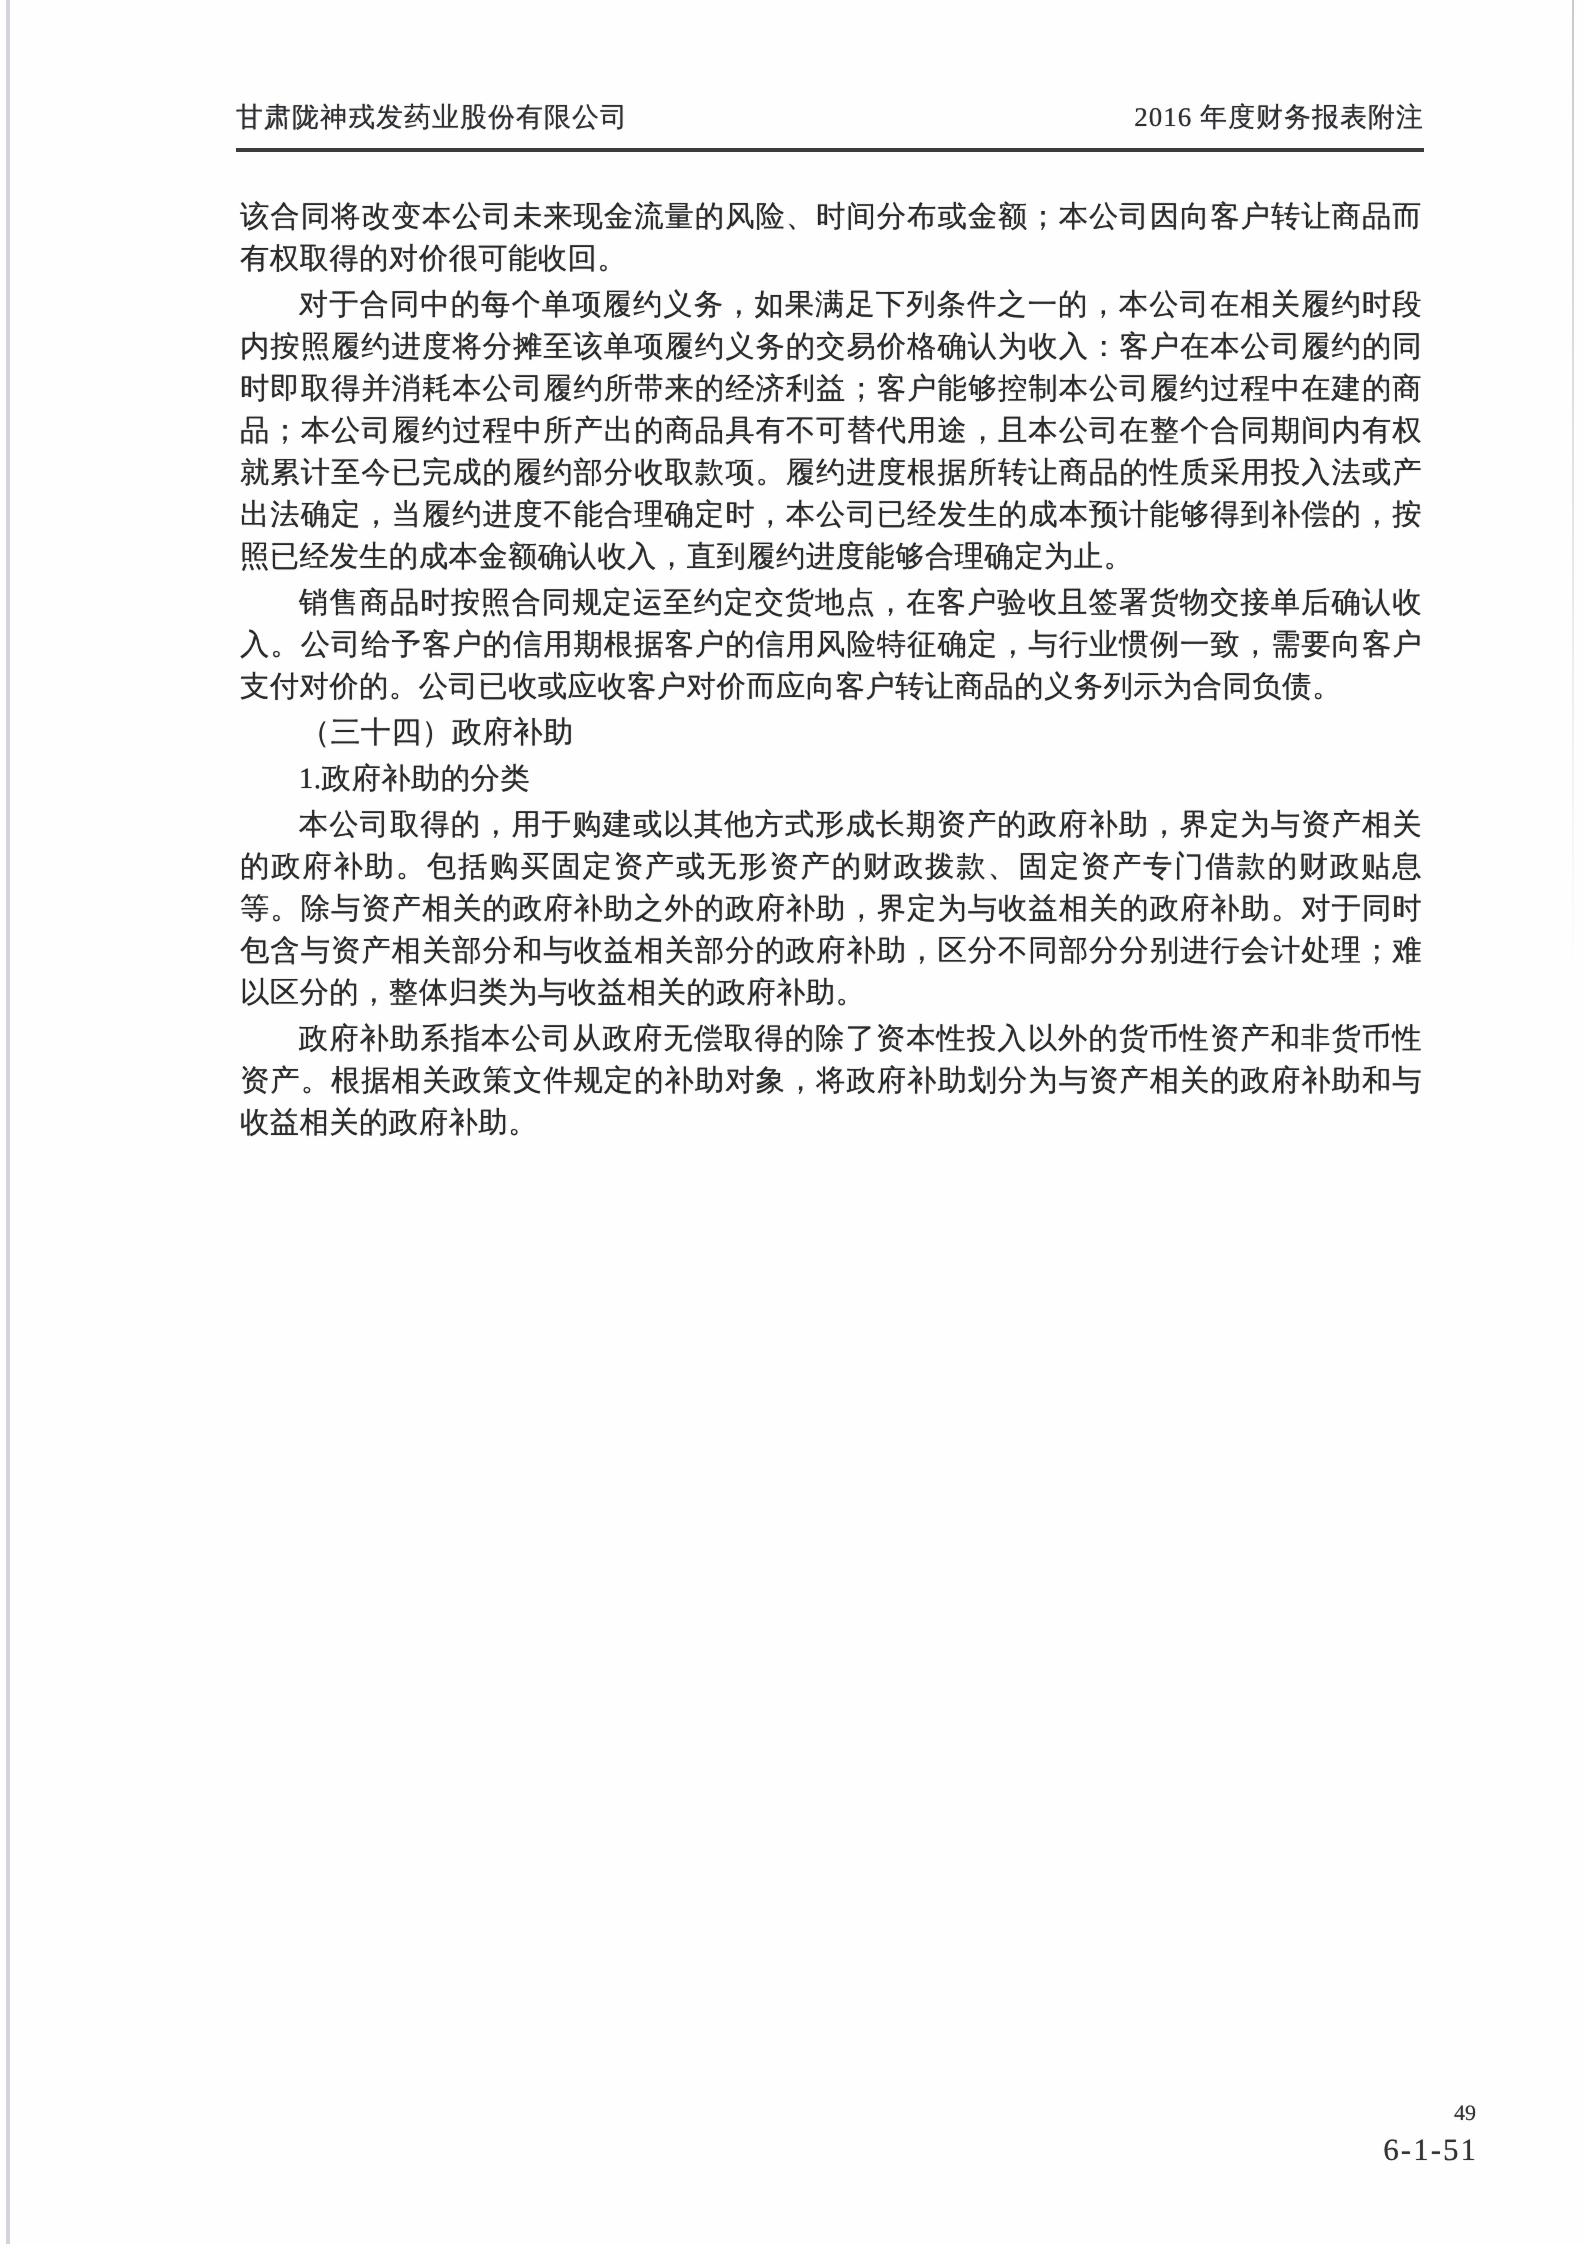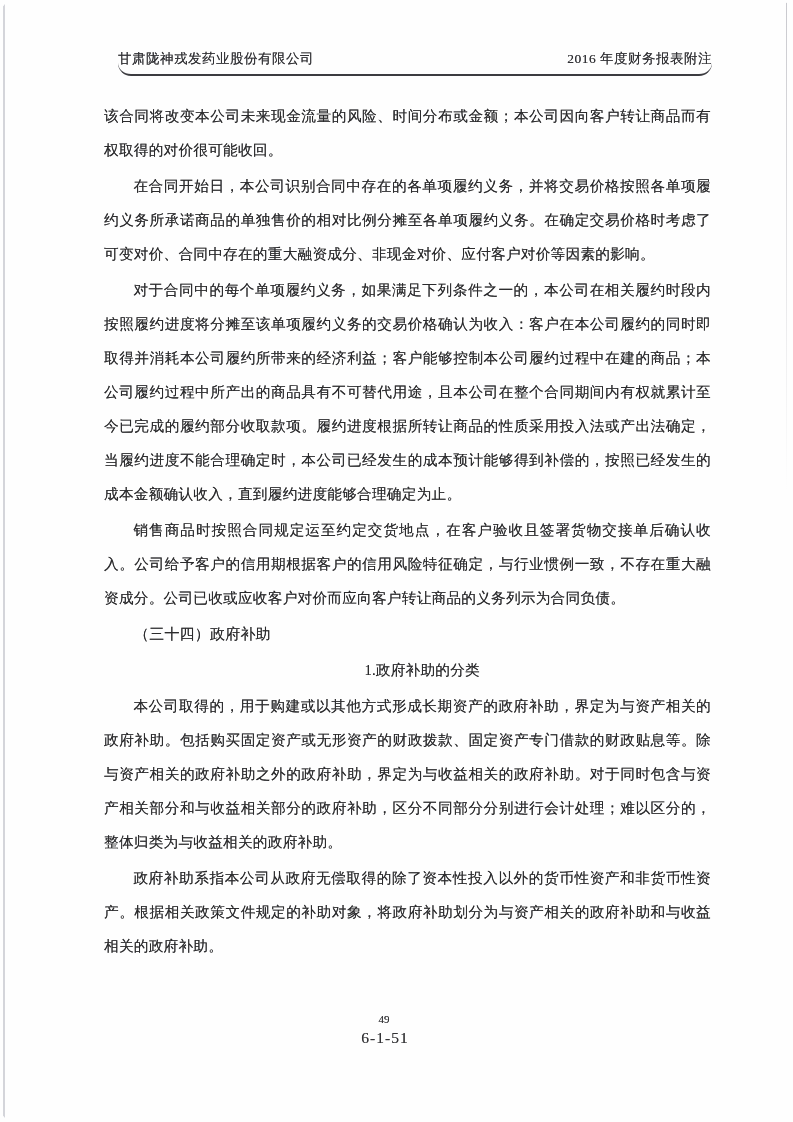--- a/index.html
+++ b/index.html
@@ -1,15 +1,15 @@
 <!DOCTYPE html>
 <html><head>
 <meta charset="utf-8">
 <style>
-  * { box-sizing: border-box; border-radius: 15px; }
+  * { box-sizing: border-box; }
   html, body {
     margin: 0; padding: 0;
     width: 793px; height: 1122px;
     background: #fefefe;
     font-family: "Liberation Serif", "DejaVu Serif", serif;
   }
   .page {
     position: relative;
     width: 793px; height: 1122px;
     background: #fefefe;
@@ -38,40 +38,40 @@
     text-shadow: 0 0 .5px rgba(48,48,52,.75);
     white-space: nowrap;
   }
   
   .content {
     position: absolute; top: 99px; left: 104px; width: 607px;
     color: #2b2b2d;
     text-shadow: 0 0 .5px rgba(43,43,45,.7);
   }
   .content p {
-    margin: 0 0 2px 0;
+    margin: 0 0 2px 16px;
     font-size: 14.7px;
-    line-height: 34px;
+    line-height: 21px;
     text-align: justify;
     letter-spacing: .2px;
   }
   .content p.indent { text-indent: 2em; }
   .content p.heading {
     font-weight: normal;
     text-indent: 2em;
     font-size: 15px;
   }
   .content p.subheading {
     text-indent: 2em;
-    text-align: center;
+    text-align: left;
   }
   
   .footer {
-    position: absolute; left: 0; top: 1012px; width: 708px;
-    text-align: center;
+    position: absolute; left: 0; top: 1050px; width: 708px;
+    text-align: right;
     color: #333336;
     text-shadow: 0 0 .5px rgba(51,51,54,.7);
   }
   .footer .pg-small {
     position: relative; left: 30px;
     font-size: 11px; line-height: 14px;
   }
   .footer .pg-code {
     position: relative; left: 31px;
     font-size: 15.5px; line-height: 20px;
@@ -87,23 +87,22 @@
   <div class="edge-left"></div>
   <div class="edge-right"></div>
 
   <div class="header">
     <span>甘肃陇神戎发药业股份有限公司</span>
     <span>2016 年度财务报表附注</span>
   </div>
 
   <div class="content">
     <p>该合同将改变本公司未来现金流量的风险、时间分布或金额；本公司因向客户转让商品而有权取得的对价很可能收回。</p>
-    <p class="indent">在合同开始日，本公司识别合同中存在的各单项履约义务，并将交易价格按照各单项履约义务所承诺商品的单独售价的相对比例分摊至各单项履约义务。在确定交易价格时考虑了可变对价、合同中存在的重大融资成分、非现金对价、应付客户对价等因素的影响。</p>
     <p class="indent">对于合同中的每个单项履约义务，如果满足下列条件之一的，本公司在相关履约时段内按照履约进度将分摊至该单项履约义务的交易价格确认为收入：客户在本公司履约的同时即取得并消耗本公司履约所带来的经济利益；客户能够控制本公司履约过程中在建的商品；本公司履约过程中所产出的商品具有不可替代用途，且本公司在整个合同期间内有权就累计至今已完成的履约部分收取款项。履约进度根据所转让商品的性质采用投入法或产出法确定，当履约进度不能合理确定时，本公司已经发生的成本预计能够得到补偿的，按照已经发生的成本金额确认收入，直到履约进度能够合理确定为止。</p>
-    <p class="indent">销售商品时按照合同规定运至约定交货地点，在客户验收且签署货物交接单后确认收入。公司给予客户的信用期根据客户的信用风险特征确定，与行业惯例一致，不存在重大融资成分。公司已收或应收客户对价而应向客户转让商品的义务列示为合同负债。</p>
+    <p class="indent">销售商品时按照合同规定运至约定交货地点，在客户验收且签署货物交接单后确认收入。公司给予客户的信用期根据客户的信用风险特征确定，与行业惯例一致，需要向客户支付对价的。公司已收或应收客户对价而应向客户转让商品的义务列示为合同负债。</p>
     <p class="heading">（三十四）政府补助</p>
     <p class="subheading">1.政府补助的分类</p>
     <p class="indent">本公司取得的，用于购建或以其他方式形成长期资产的政府补助，界定为与资产相关的政府补助。包括购买固定资产或无形资产的财政拨款、固定资产专门借款的财政贴息等。除与资产相关的政府补助之外的政府补助，界定为与收益相关的政府补助。对于同时包含与资产相关部分和与收益相关部分的政府补助，区分不同部分分别进行会计处理；难以区分的，整体归类为与收益相关的政府补助。</p>
     <p class="indent">政府补助系指本公司从政府无偿取得的除了资本性投入以外的货币性资产和非货币性资产。根据相关政策文件规定的补助对象，将政府补助划分为与资产相关的政府补助和与收益相关的政府补助。</p>
   </div>
 
   <div class="footer">
     <div class="pg-small">49</div>
     <div class="pg-code">6-1-51</div>
   </div>

